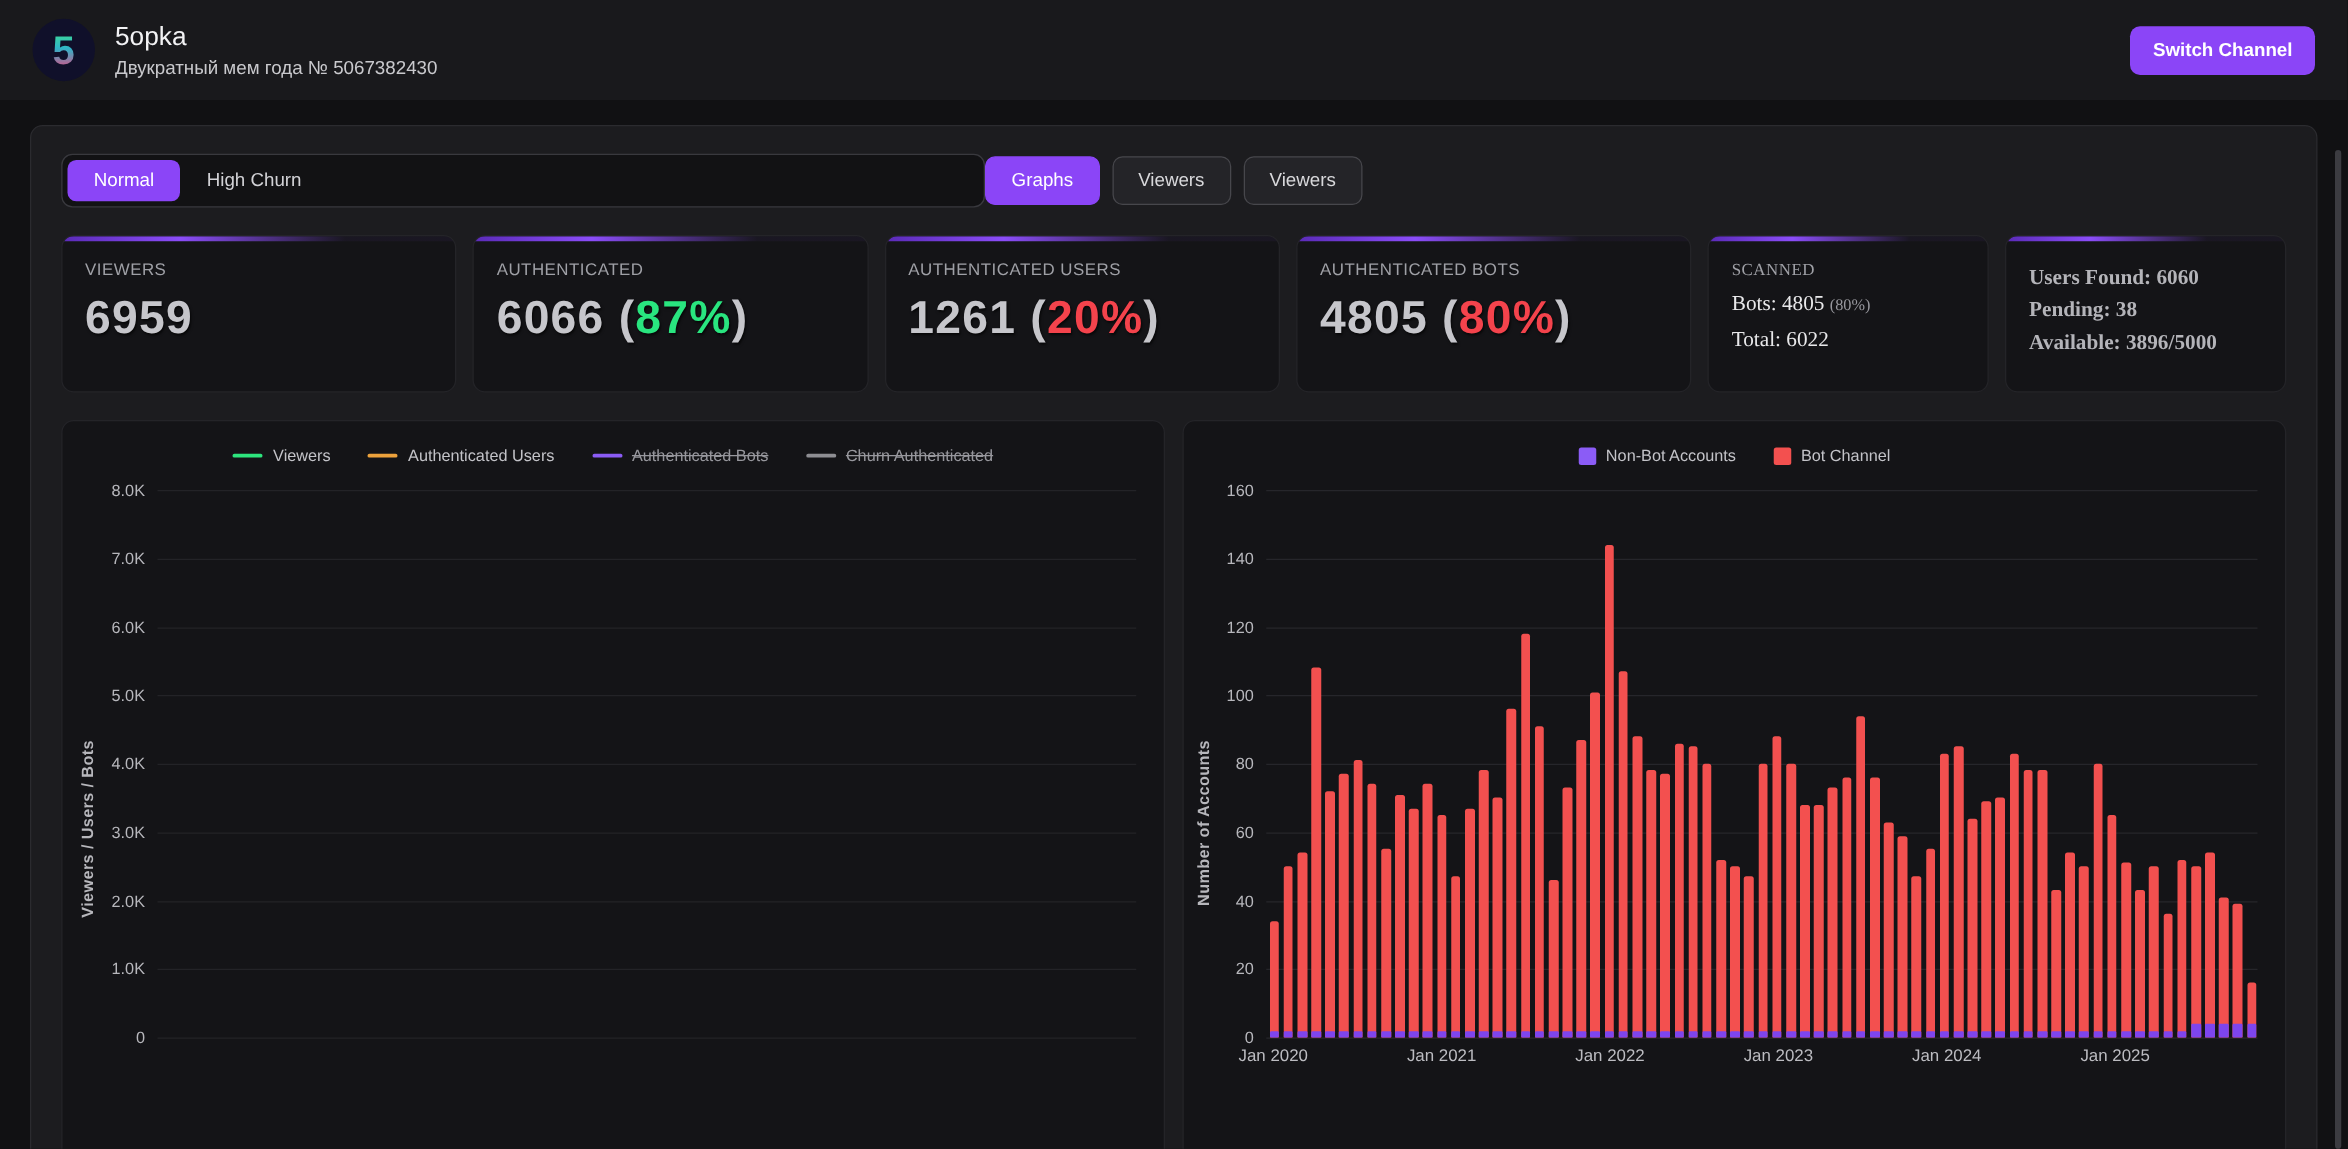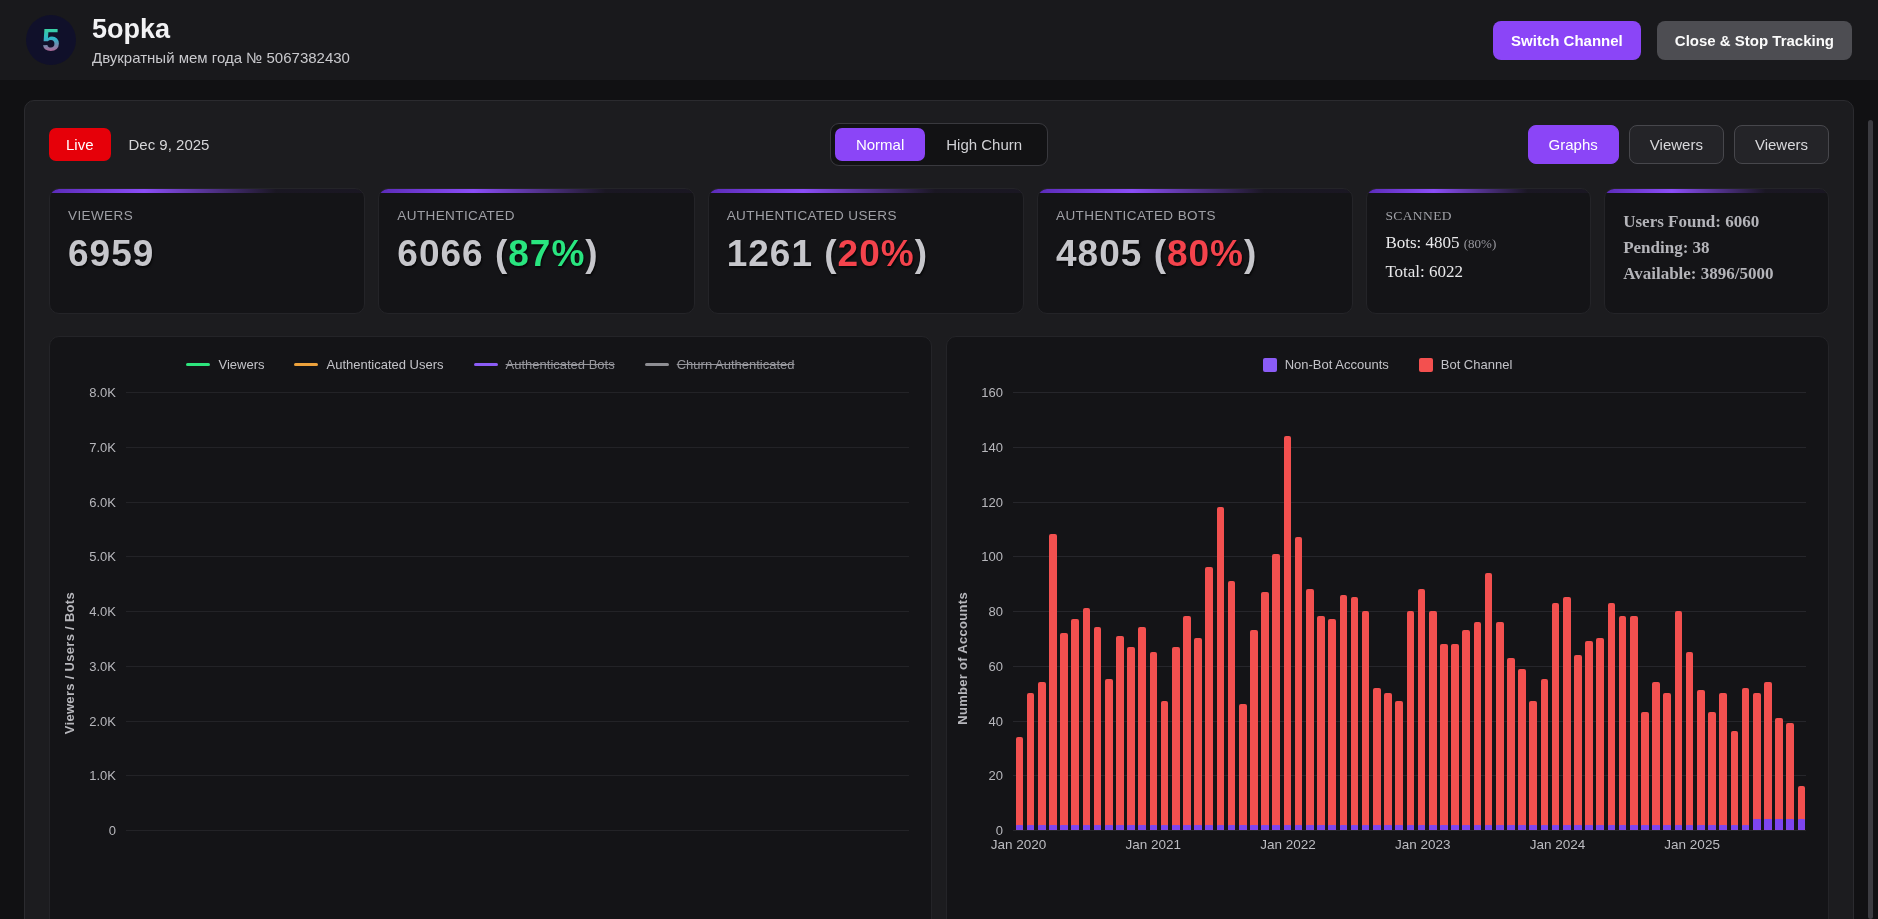--- a/index.html
+++ b/index.html
@@ -8,21 +8,21 @@
 
   
   .header { height:80px; background:#19191c; display:flex; align-items:center;
     padding:0 26px; gap:16px; }
   .avatar { width:50px; height:50px; border-radius:50%; background:#10102a;
     display:flex; align-items:center; justify-content:center; flex:0 0 auto; }
   .avatar span { font-size:32px; font-weight:700;
     background:linear-gradient(180deg,#3fe08f 5%,#2fb3c8 45%,#f0437f 95%);
     -webkit-background-clip:text; background-clip:text; color:transparent; }
   .h-titles { flex:1; }
-  .h-title { font-size:27px; font-weight:700; color:#f2f2f4; }
+  .h-title { font-size:21px; font-weight:400; color:#f2f2f4; }
   .h-sub { font-size:15px; color:#c9c9cd; margin-top:4px; }
   .btn { border:none; border-radius:8px; font-size:15px; font-weight:700;
     padding:11px 18px; cursor:pointer; font-family:inherit; }
   .btn-purple { background:#8b45f7; color:#fff; }
   .btn-gray { background:#4d4d52; color:#fafafa; }
 
   
   .panel { margin:20px 24px 0; background:#1c1c1f; border:1px solid #2b2b2f;
     border-radius:10px; padding:22px 24px; height:900px; }
 
@@ -98,30 +98,25 @@
 
 <div class="header">
   <div class="avatar">
     <span>5</span>
   </div>
   <div class="h-titles">
     <div class="h-title">5opka</div>
     <div class="h-sub">Двукратный мем года № 5067382430</div>
   </div>
   <button class="btn btn-purple">Switch Channel</button>
-  <button class="btn btn-gray">Close &amp; Stop Tracking</button>
 </div>
 
 <div class="panel">
 
   <div class="toolbar">
-    <div class="tb-left">
-      <button class="live">Live</button>
-      <span class="date">Dec 9, 2025</span>
-    </div>
     <div class="toggle">
       <button class="active">Normal</button>
       <button>High Churn</button>
     </div>
     <div class="tb-right">
       <button class="tab active">Graphs</button>
       <button class="tab">Viewers</button>
       <button class="tab">Viewers</button>
     </div>
   </div>

